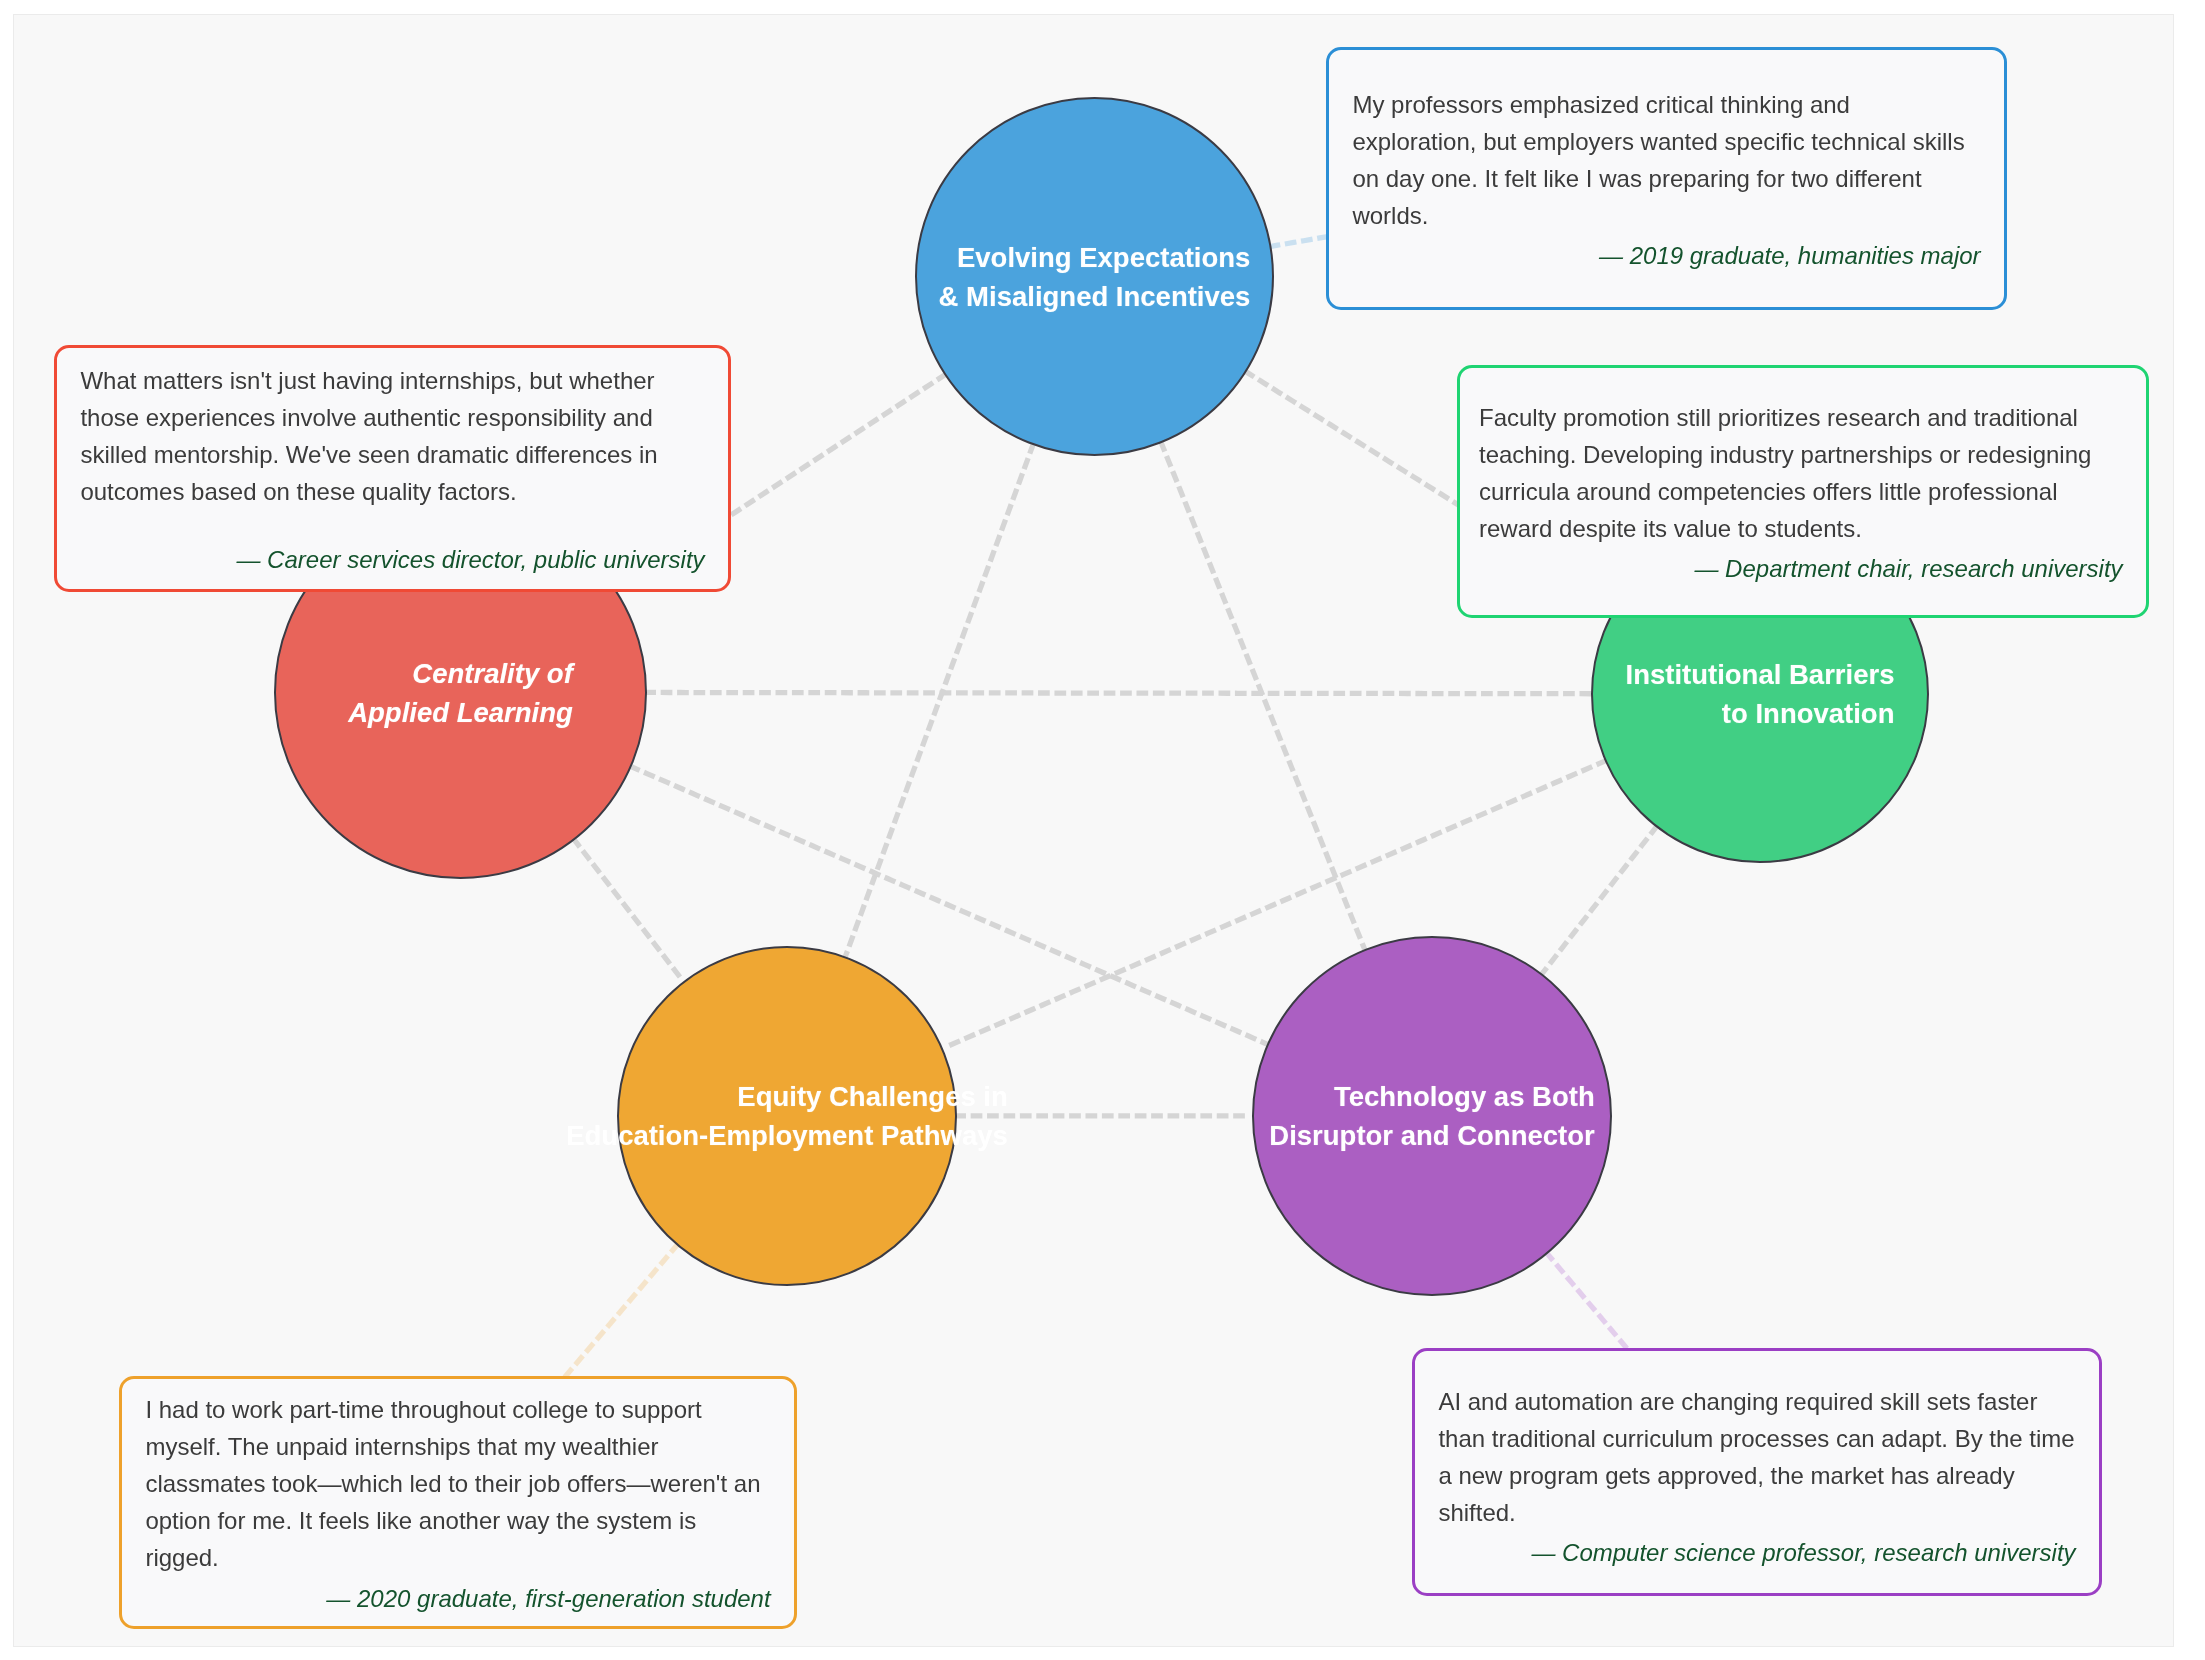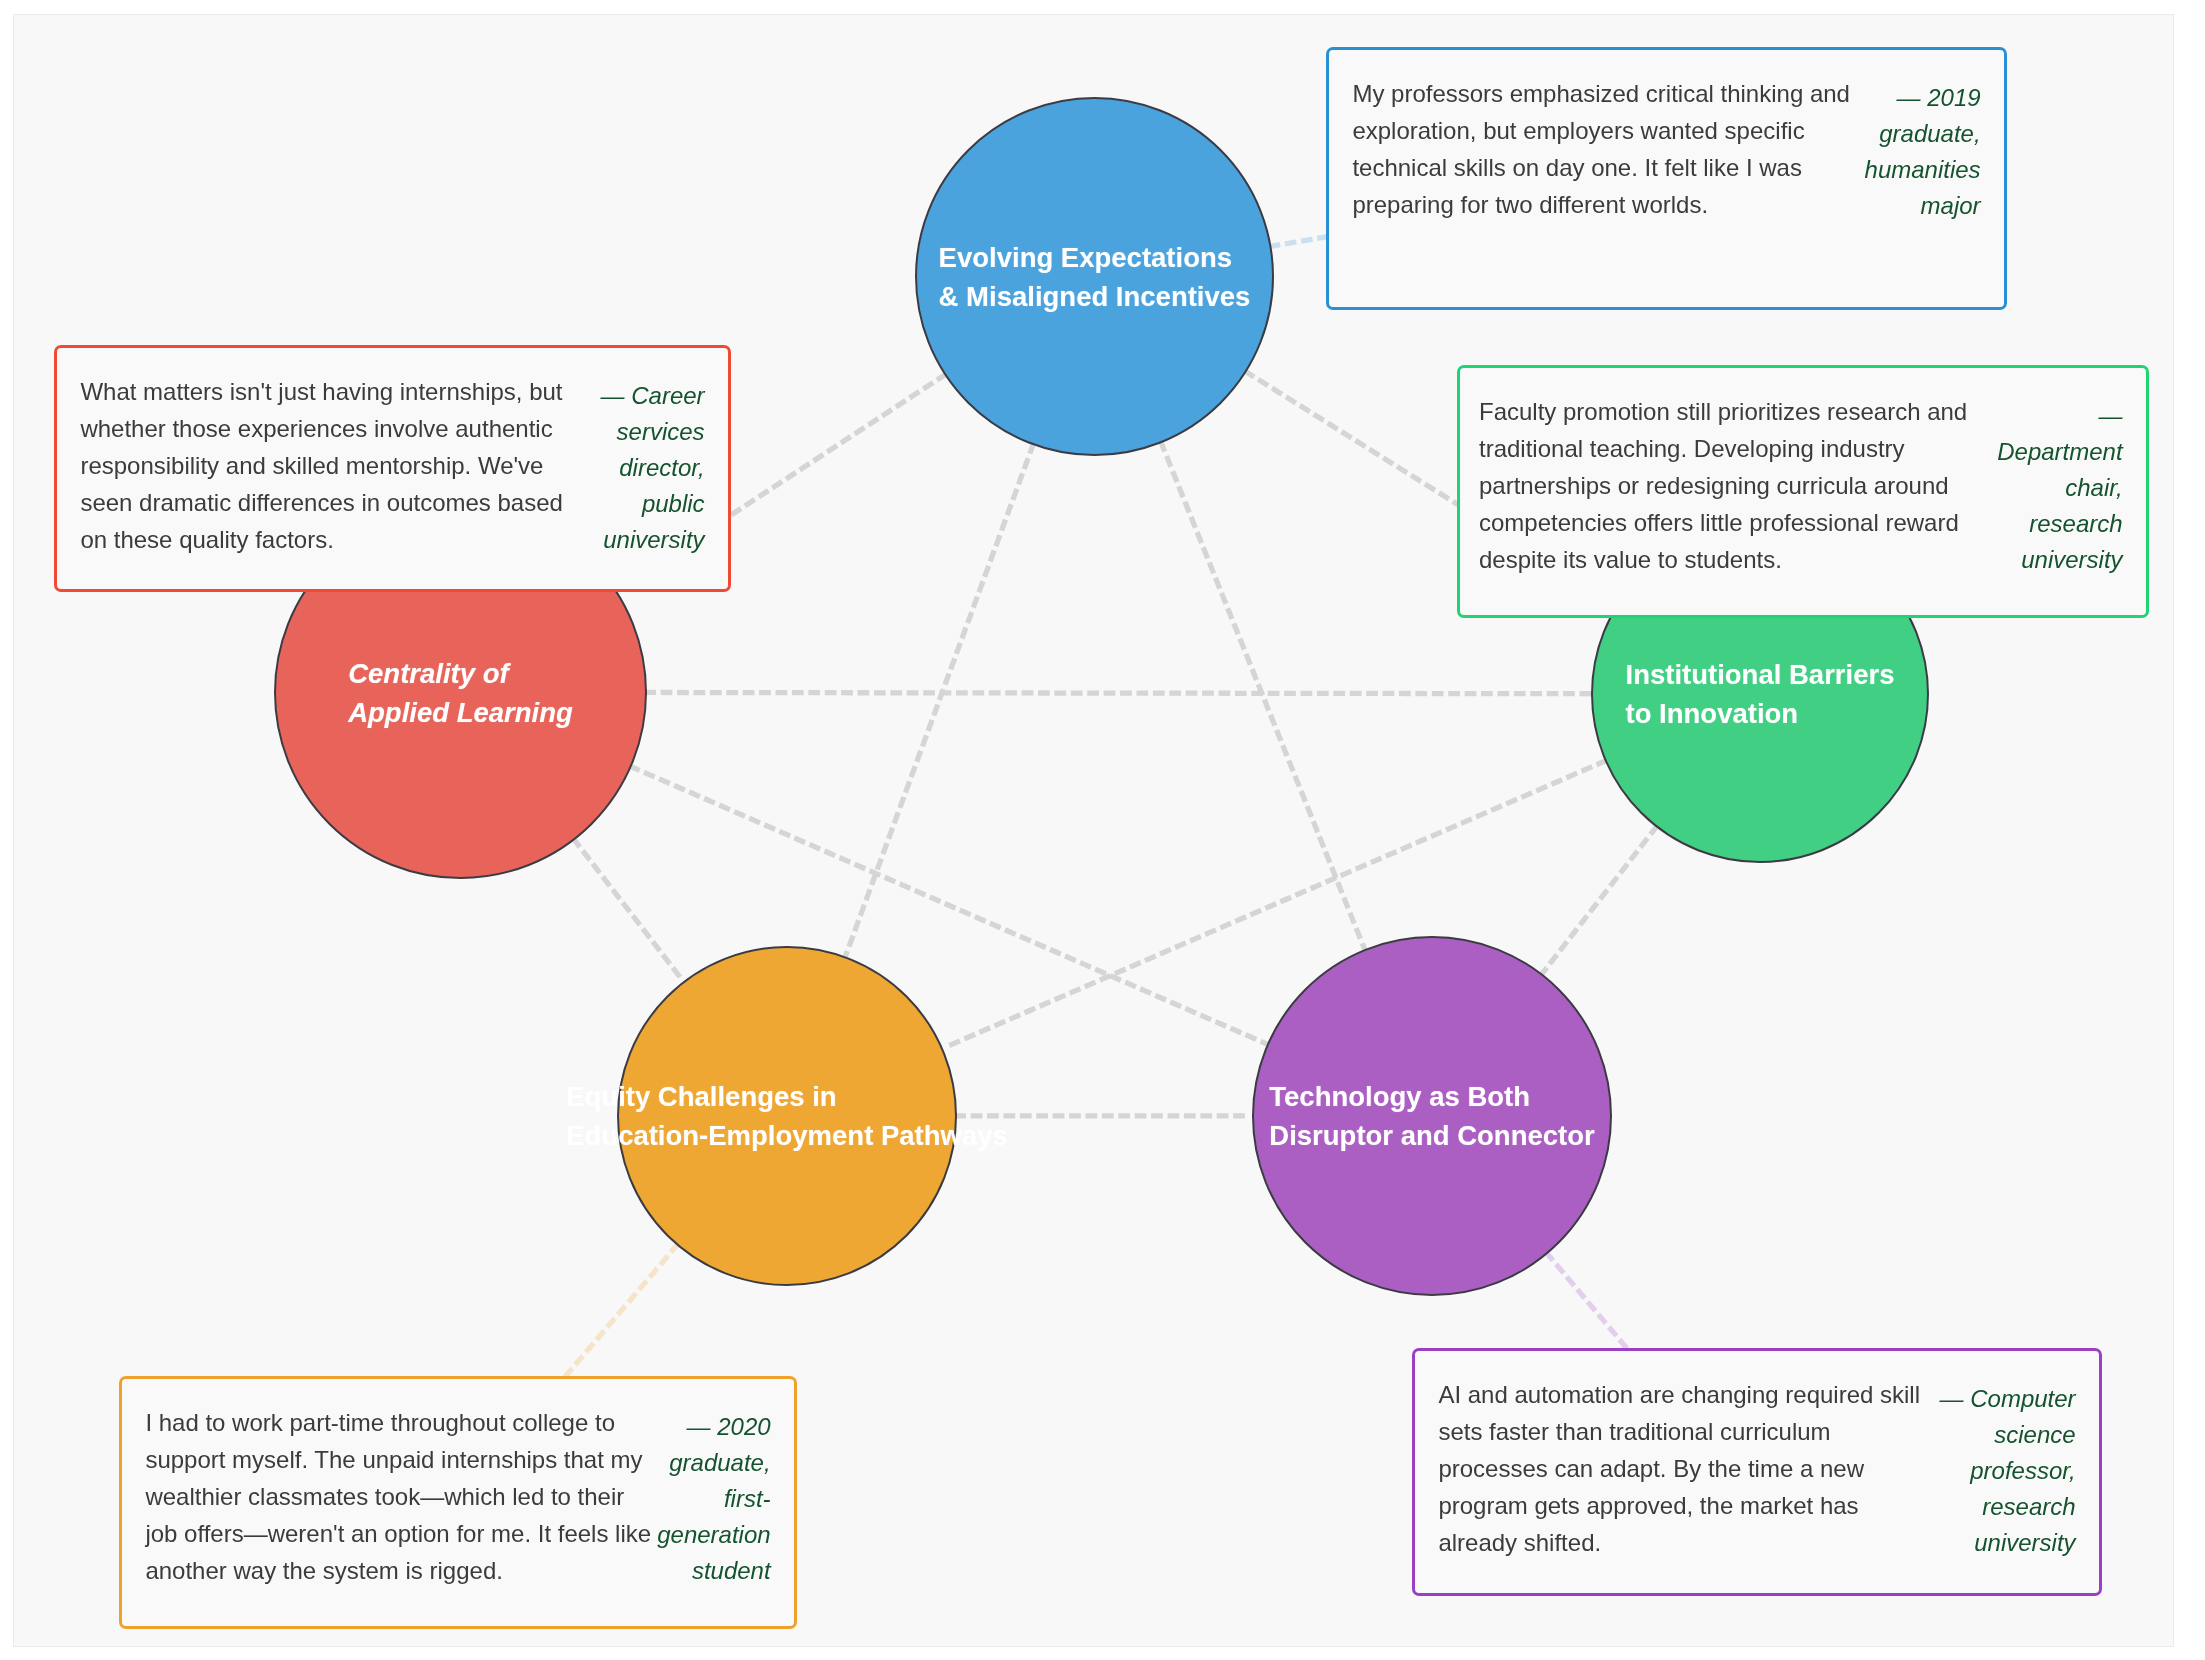--- a/index.html
+++ b/index.html
@@ -45,36 +45,37 @@
     display: flex;
     align-items: center;
     justify-content: center;
   }
   .node-label {
     position: absolute;
     left: 50%;
     top: 50%;
     transform: translate(-50%, -50%);
     white-space: nowrap;
-    text-align: left;
+    text-align: right;
     color: #ffffff;
     font-weight: bold;
     font-size: 27.5px;
     line-height: 1.42;
     text-shadow: 0 0 1.2px rgba(255,255,255,0.35);
     pointer-events: none;
   }
   .quote-box {
     position: absolute;
     background: #f9f9fa;
     border: 3.5px solid #999;
-    border-radius: 7px;
+    border-radius: 15px;
     box-sizing: border-box;
     padding: 26px 23.4px 22px 23.4px;
     display: flex;
+    flex-direction: column;
     justify-content: center;
   }
   .quote-text {
     color: #3b3b3b;
     font-size: 24px;
     line-height: 1.54;
     white-space: pre-line;
   }
   .quote-attr {
     margin-top: 3.5px;

